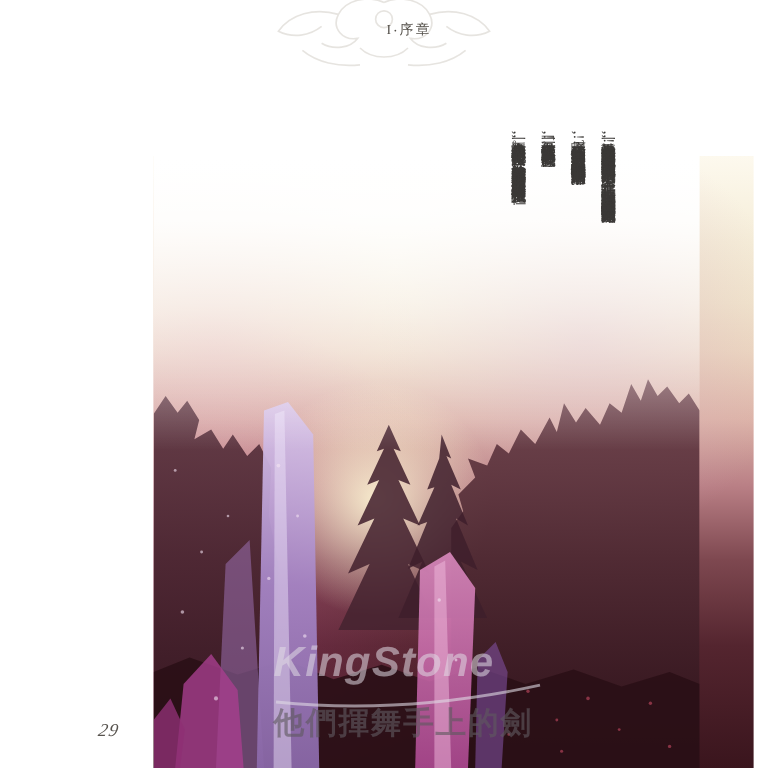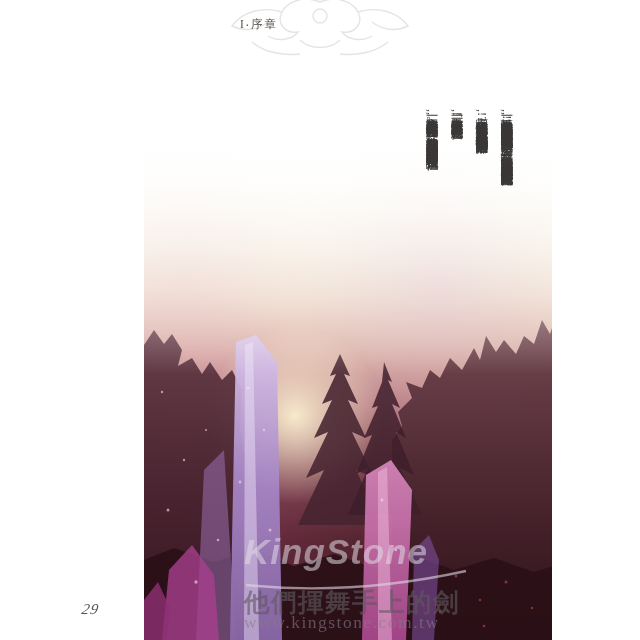--- a/index.html
+++ b/index.html
@@ -6,26 +6,26 @@
   body{
     width:640px;height:640px;position:relative;overflow:hidden;
     background:#ffffff;
     font-family:"Liberation Serif","DejaVu Serif",serif;
   }
   
   .ornament{position:absolute;left:222px;top:-4px;width:196px;height:64px;opacity:.5;}
   
   .chapter-header{
     position:absolute;left:240px;top:16px;width:120px;
-    text-align:left;font-size:11.5px;letter-spacing:2px;
+    text-align:right;font-size:11.5px;letter-spacing:2px;
     color:#54504a;font-family:"Liberation Serif","DejaVu Serif",serif;
   }
   
   .photo{
-    position:absolute;left:144px;top:130px;width:408px;height:510px;overflow:hidden;
+    position:absolute;left:128px;top:130px;width:500px;height:510px;overflow:hidden;
     background:
       radial-gradient(circle at 37% 56%, rgba(250,240,208,.95) 0%, rgba(250,240,208,0) 23%),
       radial-gradient(circle at 10% 32%, rgba(228,184,184,.55) 0%, rgba(228,184,184,0) 30%),
       radial-gradient(circle at 72% 30%, rgba(214,174,190,.5) 0%, rgba(214,174,190,0) 34%),
       radial-gradient(circle at 6% 72%, rgba(162,62,112,.45) 0%, rgba(162,62,112,0) 40%),
       linear-gradient(180deg,#fdf9ee 0%,#f5edd8 14%,#f1e5cc 24%,#ecd7c0 32%,#ddb4a8 43%,#b97f85 54%,#7e4850 66%,#54252f 80%,#3a151d 100%);
   }
   .scene{position:absolute;left:0;top:0;width:455px;height:510px;}
   .photo-topfade{
     position:absolute;left:0;top:0;width:455px;height:245px;pointer-events:none;
@@ -150,21 +150,20 @@
     </g>
   </svg>
 
   <div class="photo-topfade"></div>
 
   <div class="wm-brand">KingStone</div>
   <svg class="wm-swoosh" viewBox="0 0 232 26">
     <path d="M6,19 Q112,30 226,5" fill="none" stroke="rgba(224,218,228,.6)" stroke-width="2.4"></path>
   </svg>
   <div class="wm-store">他們揮舞手上的劍</div>
-  <div class="wm-url">www.kingstone.com.tw</div>
 </div>
 
 <div class="body-text">
   <p>轉身一看,好幾個穿著白色水晶盔甲的士兵,飛奔而來!他們揮舞手上的劍,口中大聲怒喝,眼神充滿殺氣!一時之間我手足無措:「怎麼了?!這是在追我嗎?我該逃跑嗎?」都還沒思考完,突然一個身穿紫色洋裝的小女孩,咻的一聲衝出來,抱著我這團光球開始飛奔!</p>
   <p>天啊,我的腦袋快打結了!這是怎麼回事?我早上還在公司上班,現在居然在怪異的世界裡變成一團光球,還被小女孩抱在懷中,逃離水晶人的追捕!</p>
   <p>「這一定是在做夢,等一下就會醒來了!」我不停的安慰自己。</p>
   <p>小女孩不說一句話,只是拼命的往前跑,將士兵遠遠甩在後頭。我這才看清楚女孩的臉,雙頰紅潤,有幾點俏皮的雀斑,水靈靈的大眼,散發慧黠的神采,但是眼神卻不友善,我不認得這女孩,但</p>
 </div>
 
 <div class="page-number">29</div>

